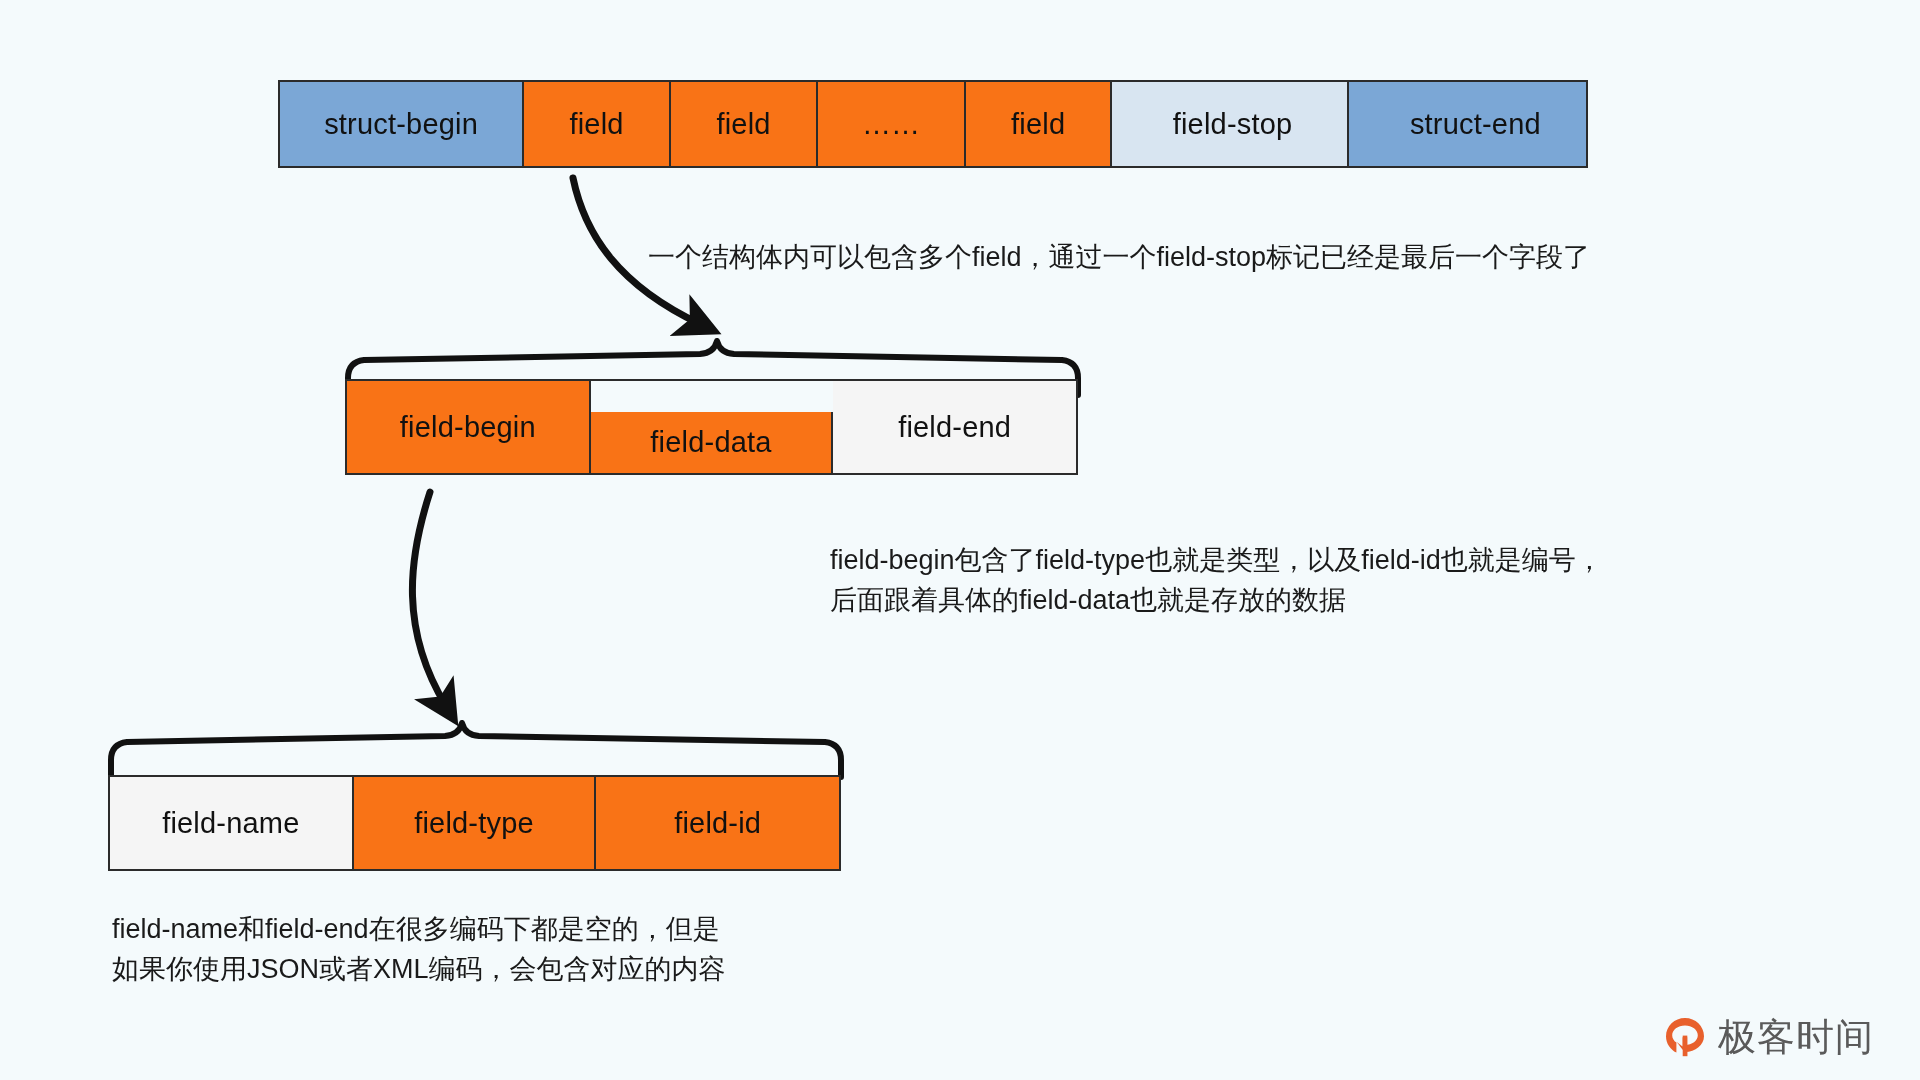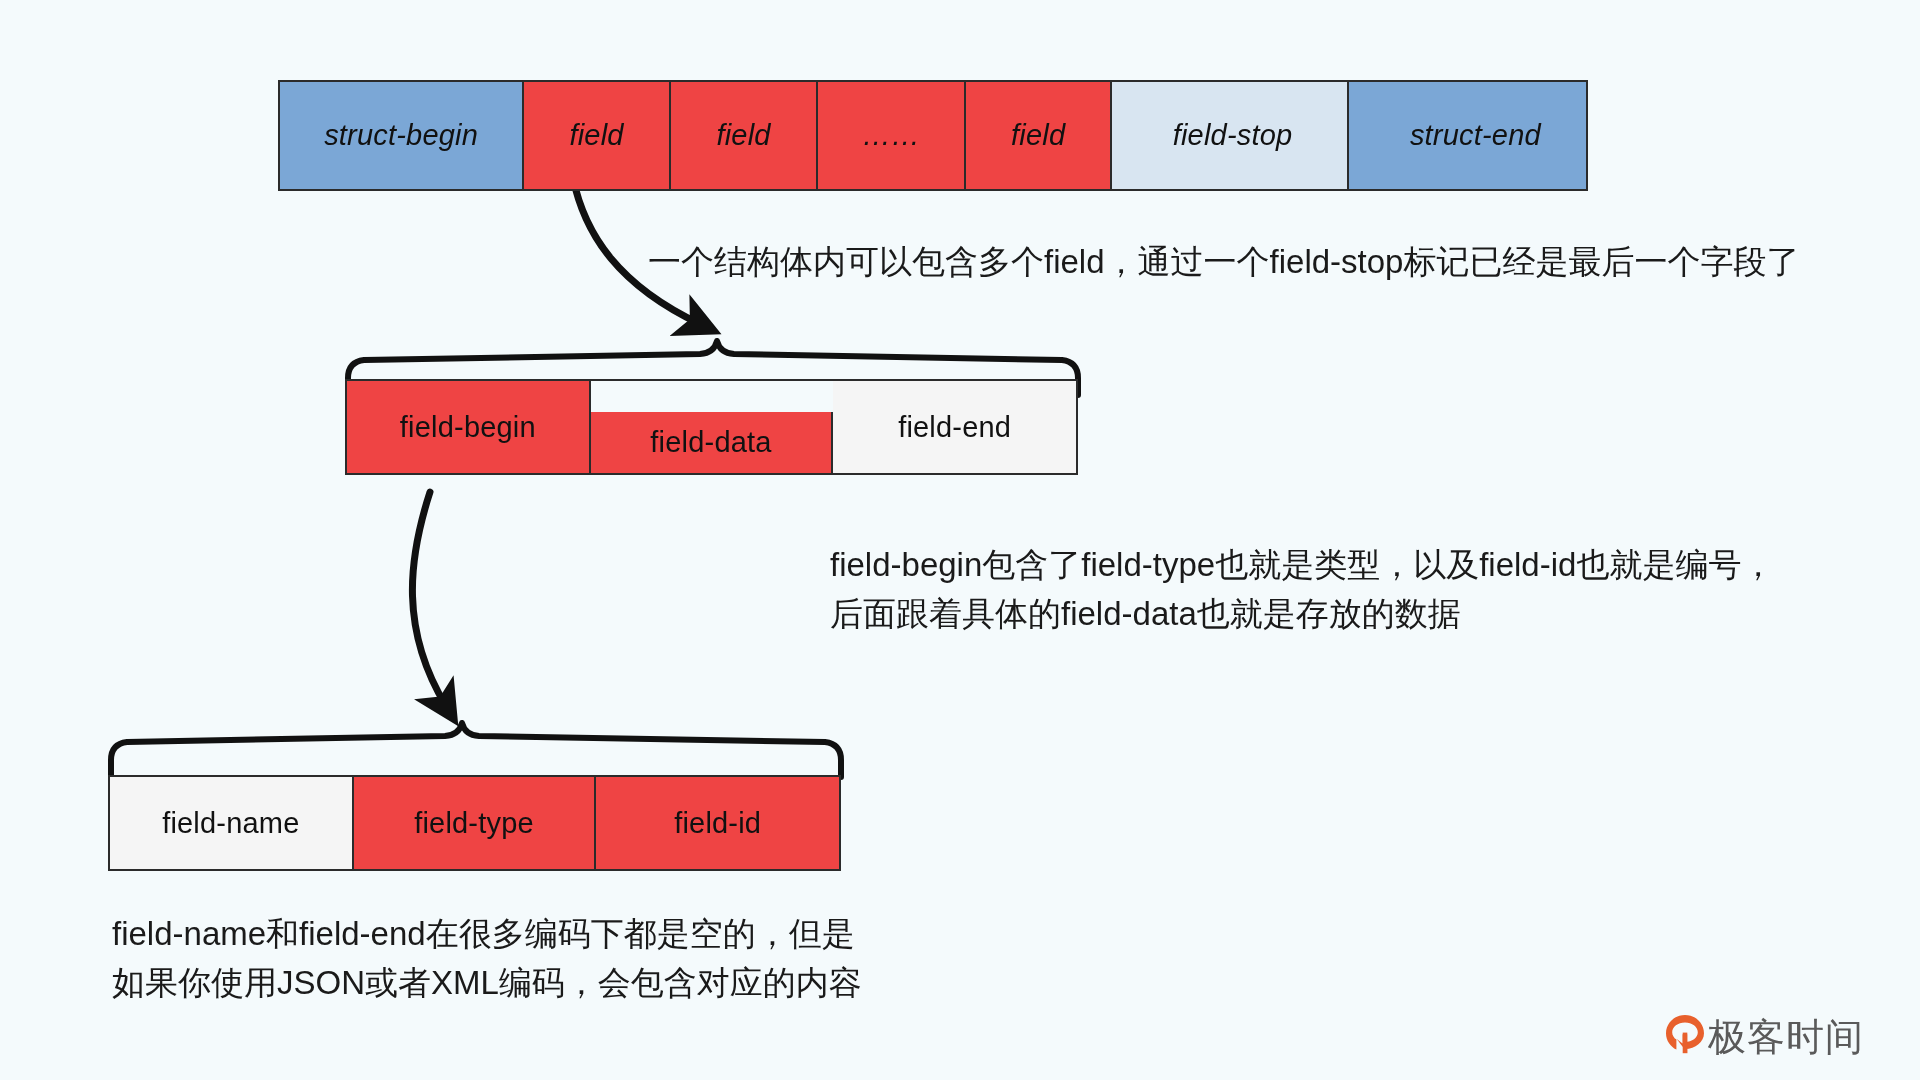--- a/index.html
+++ b/index.html
@@ -44,23 +44,22 @@
     letter-spacing: 0.2px;
     white-space: nowrap;
   }
   .cell:last-child {
     border-right: none;
   }
   
   #row-struct {
     left: 278px;
     top: 80px;
-    height: 111px;
+    height: 88px;
     width: 1310px;
-    font-style: italic;
   }
   #row-struct .cell.c0 { width: 245px; }
   #row-struct .cell.c1 { width: 147px; }
   #row-struct .cell.c2 { width: 148px; }
   #row-struct .cell.c3 { width: 148px; }
   #row-struct .cell.c4 { width: 147px; }
   #row-struct .cell.c5 { width: 237px; padding-left: 6px; }
   #row-struct .cell.c6 { width: 238px; padding-left: 16px; }
 
   
@@ -79,42 +78,43 @@
     left: 108px;
     top: 775px;
     height: 96px;
     width: 733px;
   }
   #row-fieldbegin .cell.c0 { width: 245px; }
   #row-fieldbegin .cell.c1 { width: 244px; }
   #row-fieldbegin .cell.c2 { width: 244px; }
 
   .fill-dark  { background: #7ba7d6; }
-  .fill-mid   { background: #ef4444; justify-content: center; }
+  .fill-mid   { background: #f97316; justify-content: center; }
   .fill-light { background: #d8e5f1; }
   .fill-white { background: #f5f5f5; }
 
   .note {
     position: absolute;
-    font-size: 33px;
+    font-size: 27px;
     line-height: 1.48;
     color: #1a1a1a;
     white-space: pre-line;
   }
   #note-1 { left: 648px; top: 238px; }
   #note-2 { left: 830px; top: 541px; }
   #note-3 { left: 112px; top: 910px; }
 
   
   #watermark {
     position: absolute;
     left: 1662px;
     top: 1012px;
     display: flex;
-    align-items: flex-start;
+    align-items: center;
+    gap: 10px;
   }
   #watermark .wm-text {
     font-size: 38px;
     color: #5a5a5a;
     letter-spacing: 1px;
     font-family: "DejaVu Sans", sans-serif;
   }
 </style>
 </head>
 <body>

